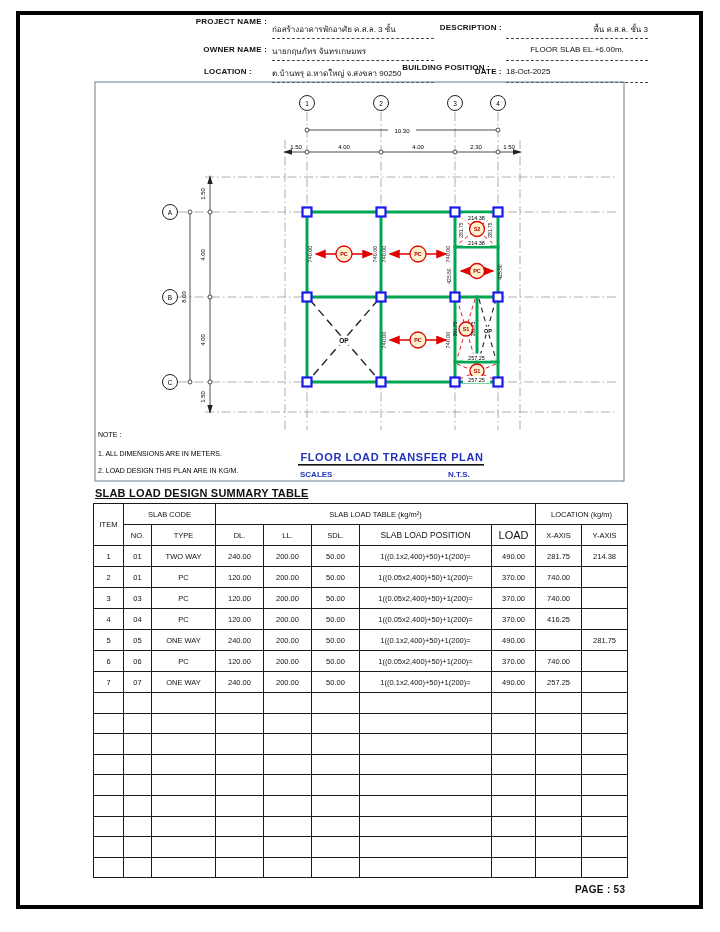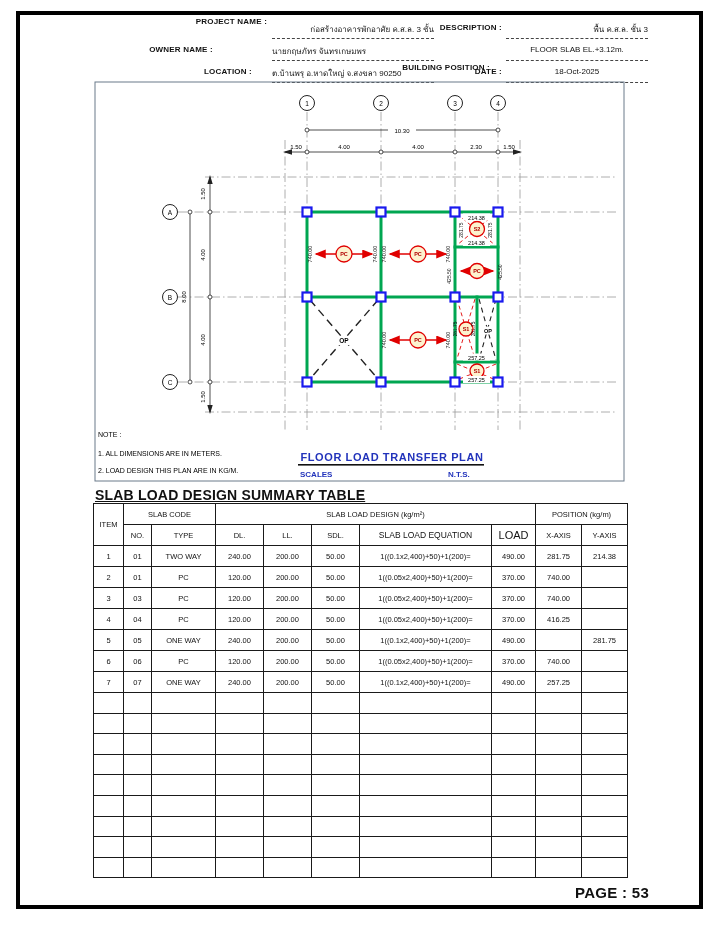--- a/index.html
+++ b/index.html
@@ -3,59 +3,59 @@
 <meta charset="utf-8">
 <style>
   html,body{margin:0;padding:0;background:#fff;}
   body{width:720px;height:932px;position:relative;font-family:"Liberation Sans",sans-serif;color:#111;overflow:hidden;}
   .page-border{position:absolute;left:16px;top:11px;width:679px;height:890px;border:4px solid #000;}
   
   .hdr-label{position:absolute;font-weight:bold;font-size:8px;text-align:right;letter-spacing:.2px;}
   .hdr-value{position:absolute;font-size:8px;}
   .hdr-dash{position:absolute;border-top:1px dashed #444;height:0;}
   
-  .tbl-title{position:absolute;left:95px;top:487px;font-weight:bold;font-size:14px;text-decoration:underline;letter-spacing:.2px;}
+  .tbl-title{position:absolute;left:95px;top:487px;font-weight:bold;font-size:11px;text-decoration:underline;letter-spacing:.2px;}
   table.summary{position:absolute;left:93px;top:503px;width:534px;border-collapse:collapse;table-layout:fixed;font-size:7.5px;}
   table.summary th,table.summary td{border:1.5px solid #1a1a1a;text-align:center;vertical-align:middle;padding:0 1px;overflow:hidden;white-space:nowrap;font-weight:normal;}
   table.summary thead tr{height:21px;}
   table.summary tbody tr{height:21px;}
   table.summary tbody tr.empty{height:20.6px;}
   .eq-head{font-size:8.5px;}
   .load-head{font-size:11px;}
-  .footer-page{position:absolute;left:575px;top:884px;font-size:15px;font-weight:bold;letter-spacing:.3px;}
+  .footer-page{position:absolute;left:575px;top:884px;font-size:10px;font-weight:bold;letter-spacing:.3px;}
   svg text{font-family:"Liberation Sans",sans-serif;}
 </style>
 </head>
 <body>
 
 <div class="page-border"></div>
 
 <div>
   <div class="hdr-label" style="left:95px;top:17px;width:172px;">PROJECT NAME :</div>
-  <div class="hdr-value" style="left:272px;top:23px;width:162px;text-align:right;">ก่อสร้างอาคารพักอาศัย ค.ส.ล. 3 ชั้น</div>
+  <div class="hdr-value" style="left:272px;top:23px;width:162px;">ก่อสร้างอาคารพักอาศัย ค.ส.ล. 3 ชั้น</div>
   <div class="hdr-dash" style="left:272px;top:38px;width:162px;"></div>
 
-  <div class="hdr-label" style="left:95px;top:45px;width:172px;text-align:center;">OWNER NAME :</div>
+  <div class="hdr-label" style="left:95px;top:45px;width:172px;">OWNER NAME :</div>
   <div class="hdr-value" style="left:272px;top:45px;width:162px;">นายกฤษภัทร จันทรเกษมพร</div>
   <div class="hdr-dash" style="left:272px;top:60px;width:162px;"></div>
 
   <div class="hdr-label" style="left:80px;top:67px;width:172px;">LOCATION :</div>
   <div class="hdr-value" style="left:272px;top:67px;width:162px;">ต.บ้านพรุ อ.หาดใหญ่ จ.สงขลา 90250</div>
   <div class="hdr-dash" style="left:272px;top:82px;width:162px;"></div>
 
   <div class="hdr-label" style="left:350px;top:23px;width:152px;">DESCRIPTION :</div>
   <div class="hdr-value" style="left:506px;top:23px;width:142px;text-align:right;">พื้น ค.ส.ล. ชั้น 3</div>
   <div class="hdr-dash" style="left:506px;top:38px;width:142px;"></div>
 
   <div class="hdr-label" style="left:338px;top:45px;width:152px;margin-top:18px;">BUILDING POSITION :</div>
-  <div class="hdr-value" style="left:506px;top:45px;width:142px;text-align:center;">FLOOR SLAB EL.+3.12m.</div>
+  <div class="hdr-value" style="left:506px;top:45px;width:142px;text-align:center;">FLOOR SLAB EL.+6.00m.</div>
   <div class="hdr-dash" style="left:506px;top:60px;width:142px;"></div>
 
   <div class="hdr-label" style="left:350px;top:67px;width:152px;">DATE :</div>
-  <div class="hdr-value" style="left:506px;top:67px;width:142px;text-align:center;">18-Oct-2025</div>
+  <div class="hdr-value" style="left:506px;top:67px;width:142px;text-align:left;">18-Oct-2025</div>
   <div class="hdr-dash" style="left:506px;top:82px;width:142px;"></div>
 </div>
 
 <svg style="position:absolute;left:90px;top:80px;" width="540" height="405" viewBox="90 80 540 405">
   <defs>
     <marker id="ra" markerWidth="9" markerHeight="8" refX="6.5" refY="3" orient="auto">
       <path d="M0,0 L7.5,3 L0,6 z" fill="#e00000"></path>
     </marker>
   </defs>
 
@@ -254,30 +254,30 @@
       <col style="width:48px">
     <col style="width:132px">
       <col style="width:44px">
       <col style="width:46px">
       <col style="width:46px">
   </colgroup>
   <thead>
     <tr>
       <th rowspan="2">ITEM</th>
       <th colspan="2">SLAB CODE</th>
-      <th colspan="5">SLAB LOAD DESIGN (kg/m²)</th>
-      <th colspan="2">POSITION (kg/m)</th>
+      <th colspan="5">SLAB LOAD TABLE (kg/m²)</th>
+      <th colspan="2">LOCATION (kg/m)</th>
     </tr>
     <tr>
       <th>NO.</th>
       <th>TYPE</th>
       <th>DL.</th>
       <th>LL.</th>
       <th>SDL.</th>
-      <th class="eq-head">SLAB LOAD EQUATION</th>
+      <th class="eq-head">SLAB LOAD POSITION</th>
       <th class="load-head">LOAD</th>
       <th>X-AXIS</th>
       <th>Y-AXIS</th>
     </tr>
   </thead>
   <tbody>
       <tr>
         <td>1</td>
         <td>01</td>
         <td>TWO WAY</td>

